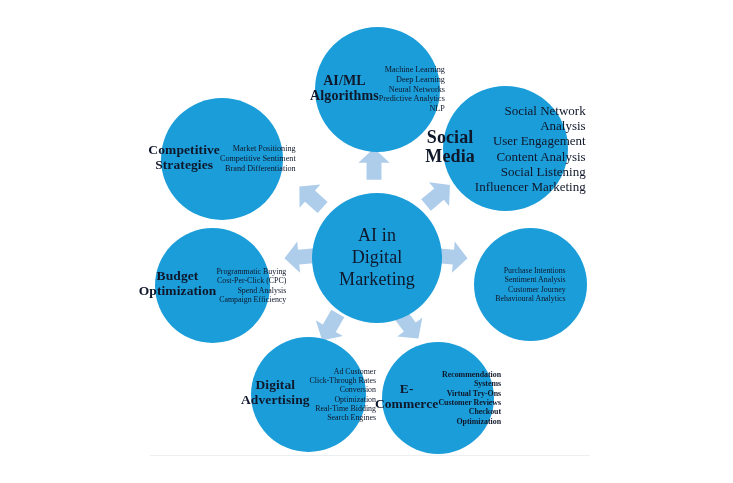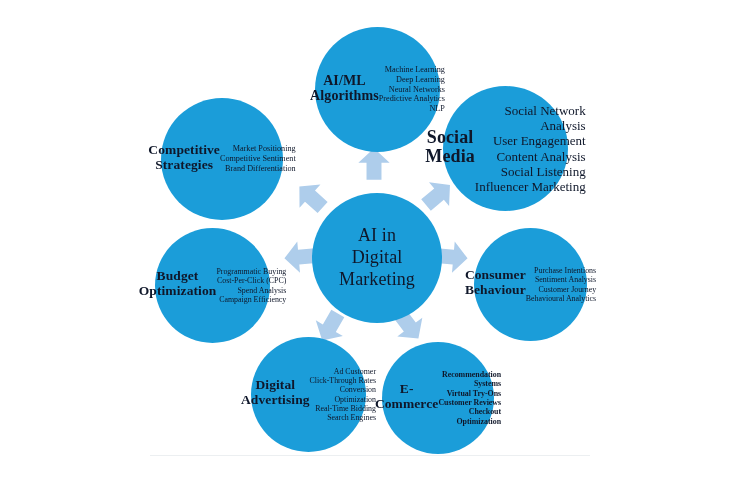--- a/index.html
+++ b/index.html
@@ -175,24 +175,20 @@
       <span>Social Network</span>
       <span>Analysis</span>
       <span>User Engagement</span>
       <span>Content Analysis</span>
       <span>Social Listening</span>
       <span>Influencer Marketing</span>
     </div>
   </div>
 
   <div class="node sat" id="node-consumer" style="background: rgb(27, 157, 217);">
-    <div class="title">
-      <div>Consumer</div>
-      <div>Behaviour</div>
-    </div>
     <div class="items">
       <span>Purchase Intentions</span>
       <span>Sentiment Analysis</span>
       <span>Customer Journey</span>
       <span>Behavioural Analytics</span>
     </div>
   </div>
 
   <div class="node sat" id="node-ecommerce" style="background: rgb(27, 157, 217);">
     <div class="title">

